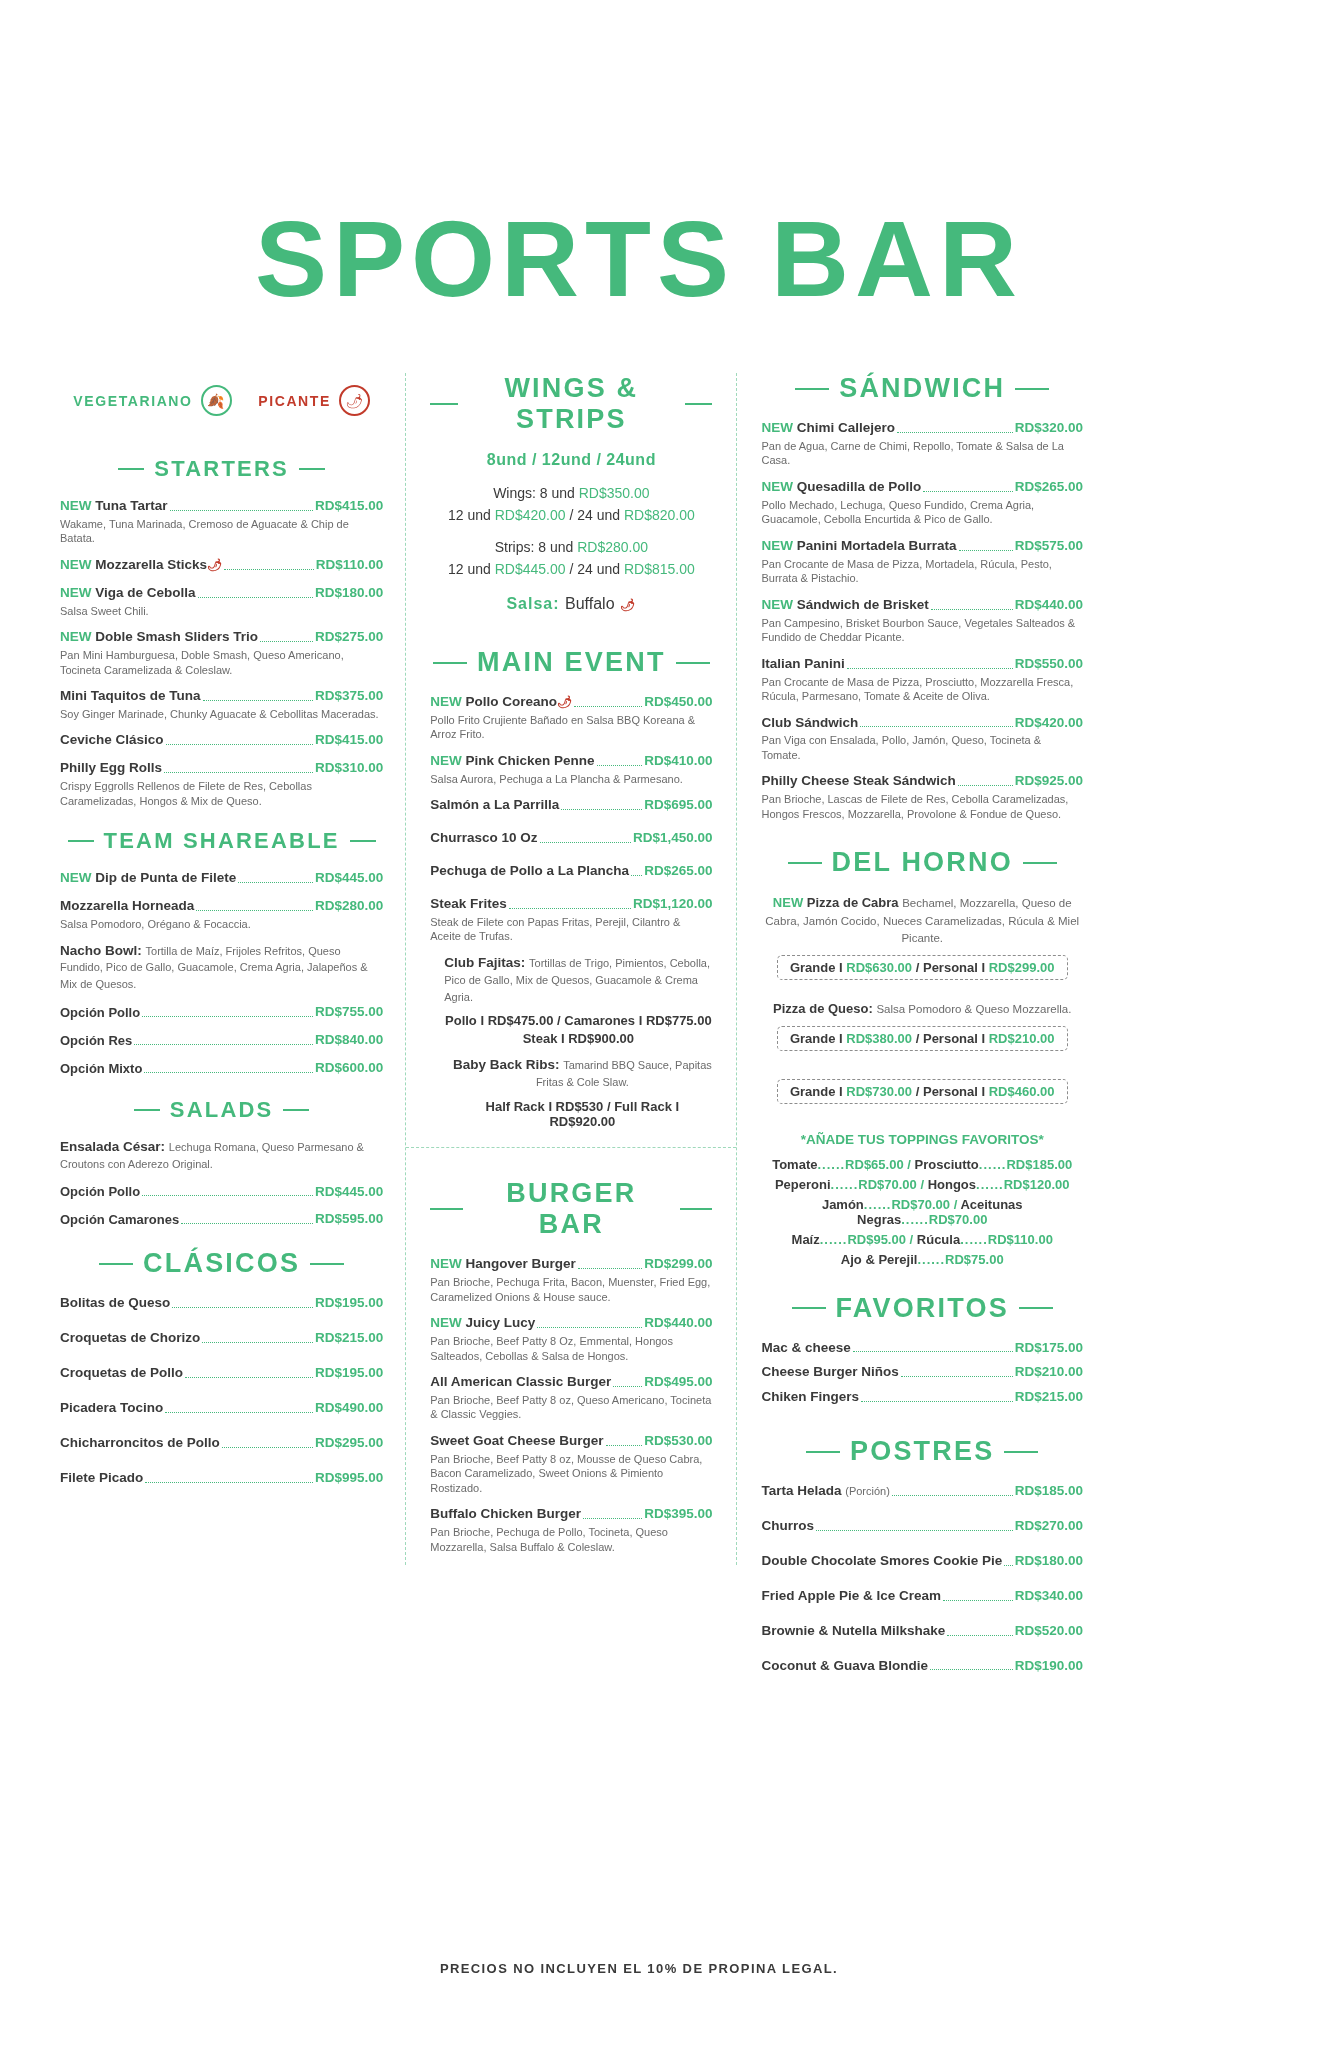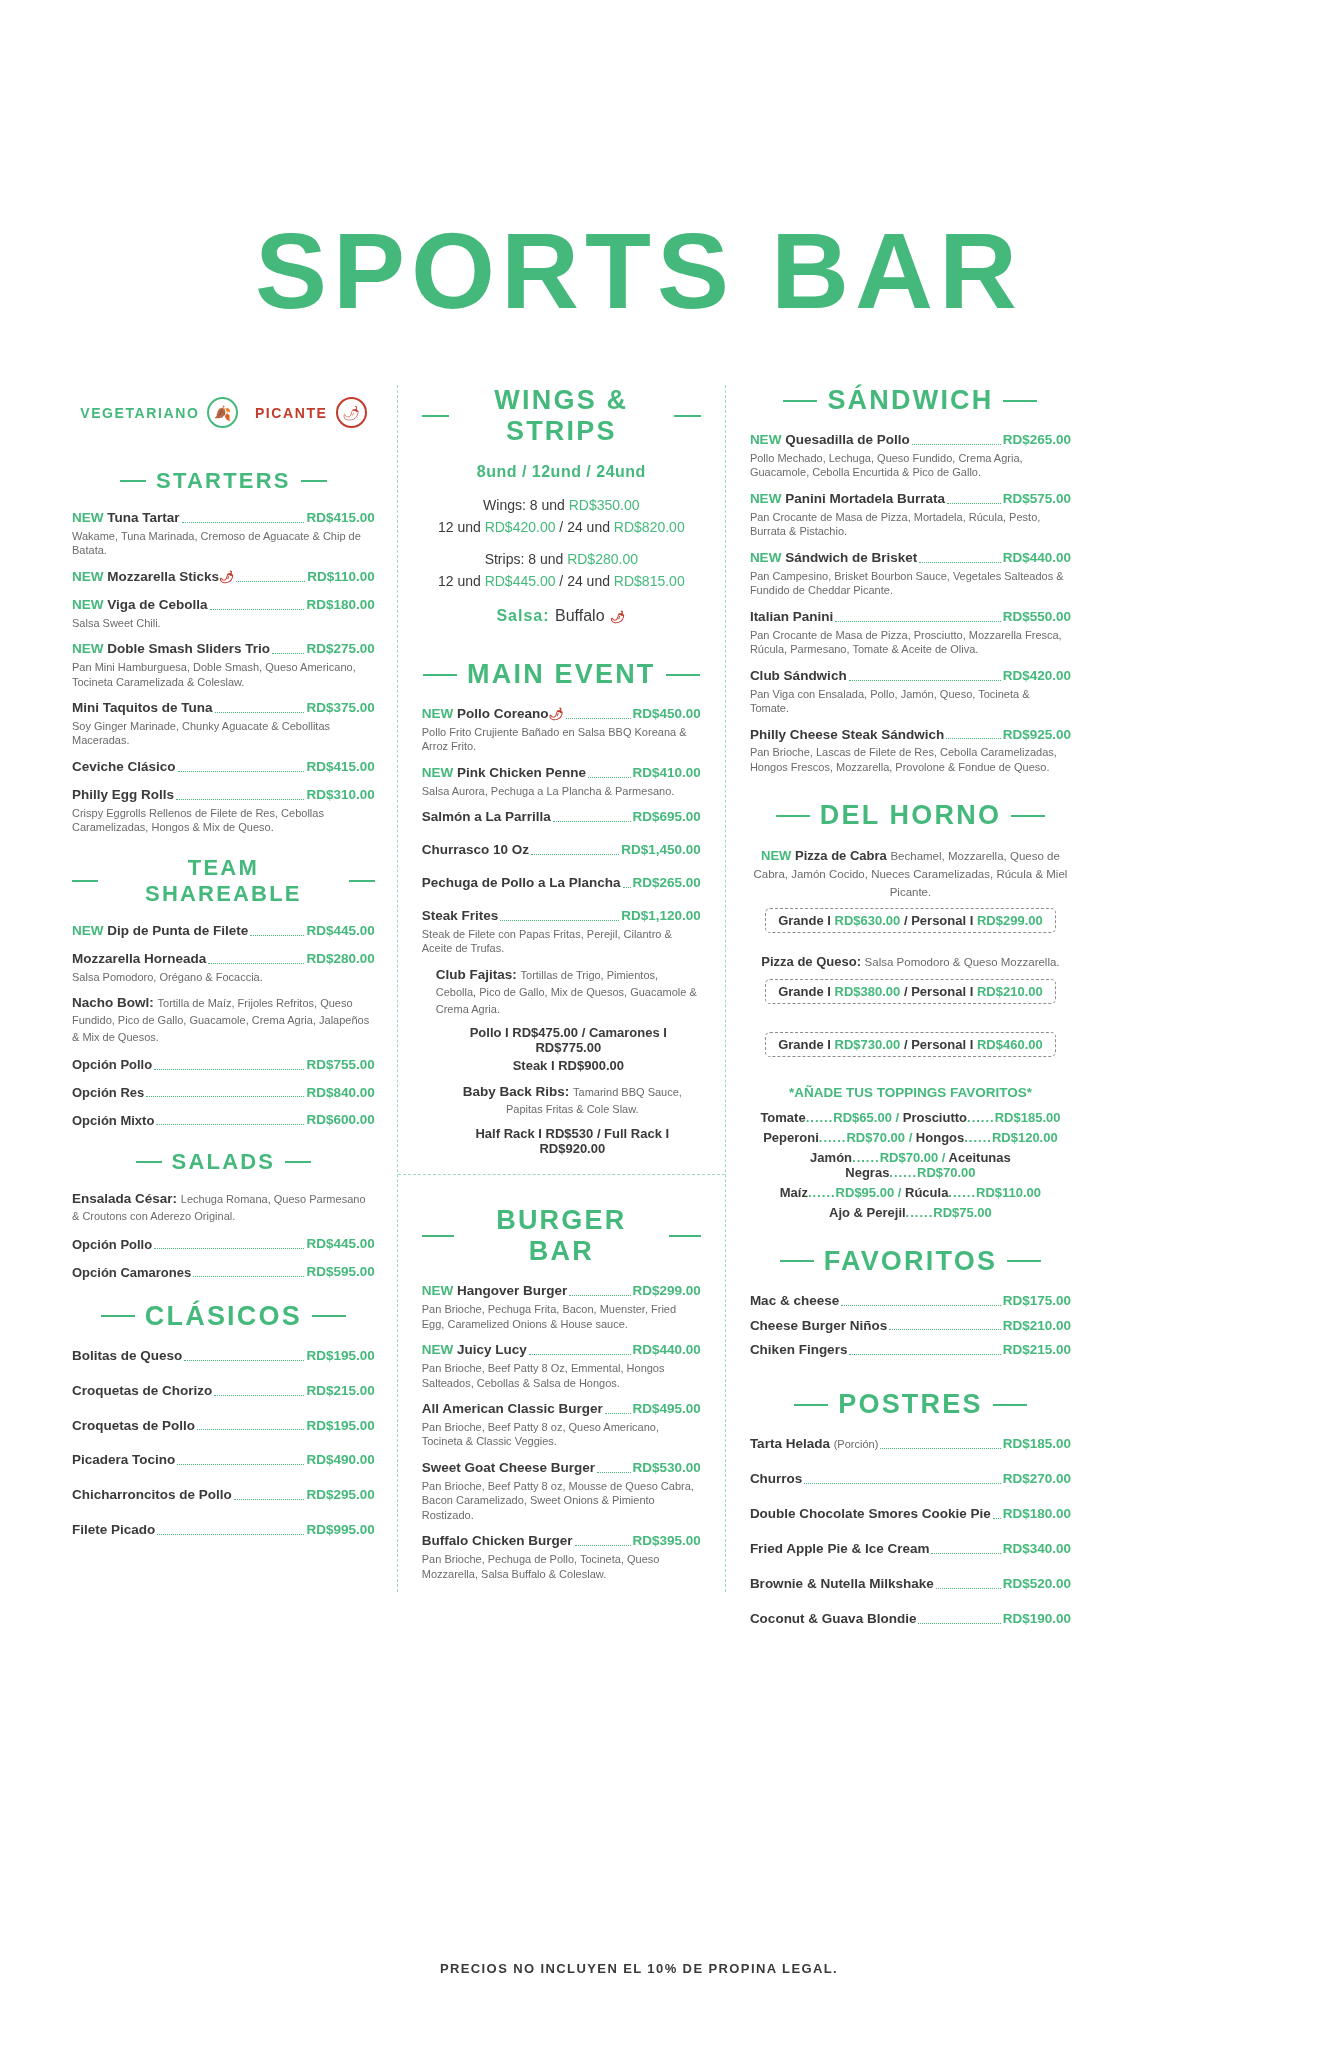--- a/index.html
+++ b/index.html
@@ -2,21 +2,21 @@
 <html><head>
 <meta charset="utf-8">
 <style>
   html,body{margin:0;padding:0;}
   body{
     width:1325px;height:2048px;background:#ffffff;
     font-family:"Liberation Sans", sans-serif;
     color:#3a3a3a;
     -webkit-font-smoothing:antialiased;
   }
-  .page{position:relative;width:1278px;height:2048px;box-sizing:border-box;padding:12px;}
+  .page{position:relative;width:1278px;height:2048px;box-sizing:border-box;padding:0;}
   
   .title{
     text-align:center;
     color:#45b97c;
     font-weight:bold;
     font-size:108px;
     letter-spacing:6px;
     margin:0;
     padding-top:205px;
     line-height:1;
@@ -455,20 +455,28 @@
     </div>
 
     <div class="col col3">
 
       <div class="sec big" style="margin-top:0;">
         <span class="dash long"></span>
         <span>SÁNDWICH</span>
         <span class="dash long"></span>
       </div>
 
+      <div class="item">
+        <div class="row">
+            <span class="nm"><span class="new">NEW</span> <span>Chimi Callejero</span></span>
+            <span class="dots"></span>
+            <span class="price">RD$320.00</span>
+          </div>
+        <div class="desc">Pan de Agua, Carne de Chimi, Repollo, Tomate &amp; Salsa de La Casa.</div>
+      </div>
       <div class="item">
         <div class="row">
             <span class="nm"><span class="new">NEW</span> <span>Quesadilla de Pollo</span></span>
             <span class="dots"></span>
             <span class="price">RD$265.00</span>
           </div>
         <div class="desc">Pollo Mechado, Lechuga, Queso Fundido, Crema Agria, Guacamole, Cebolla Encurtida &amp; Pico de Gallo.</div>
       </div>
       <div class="item">
         <div class="row">

